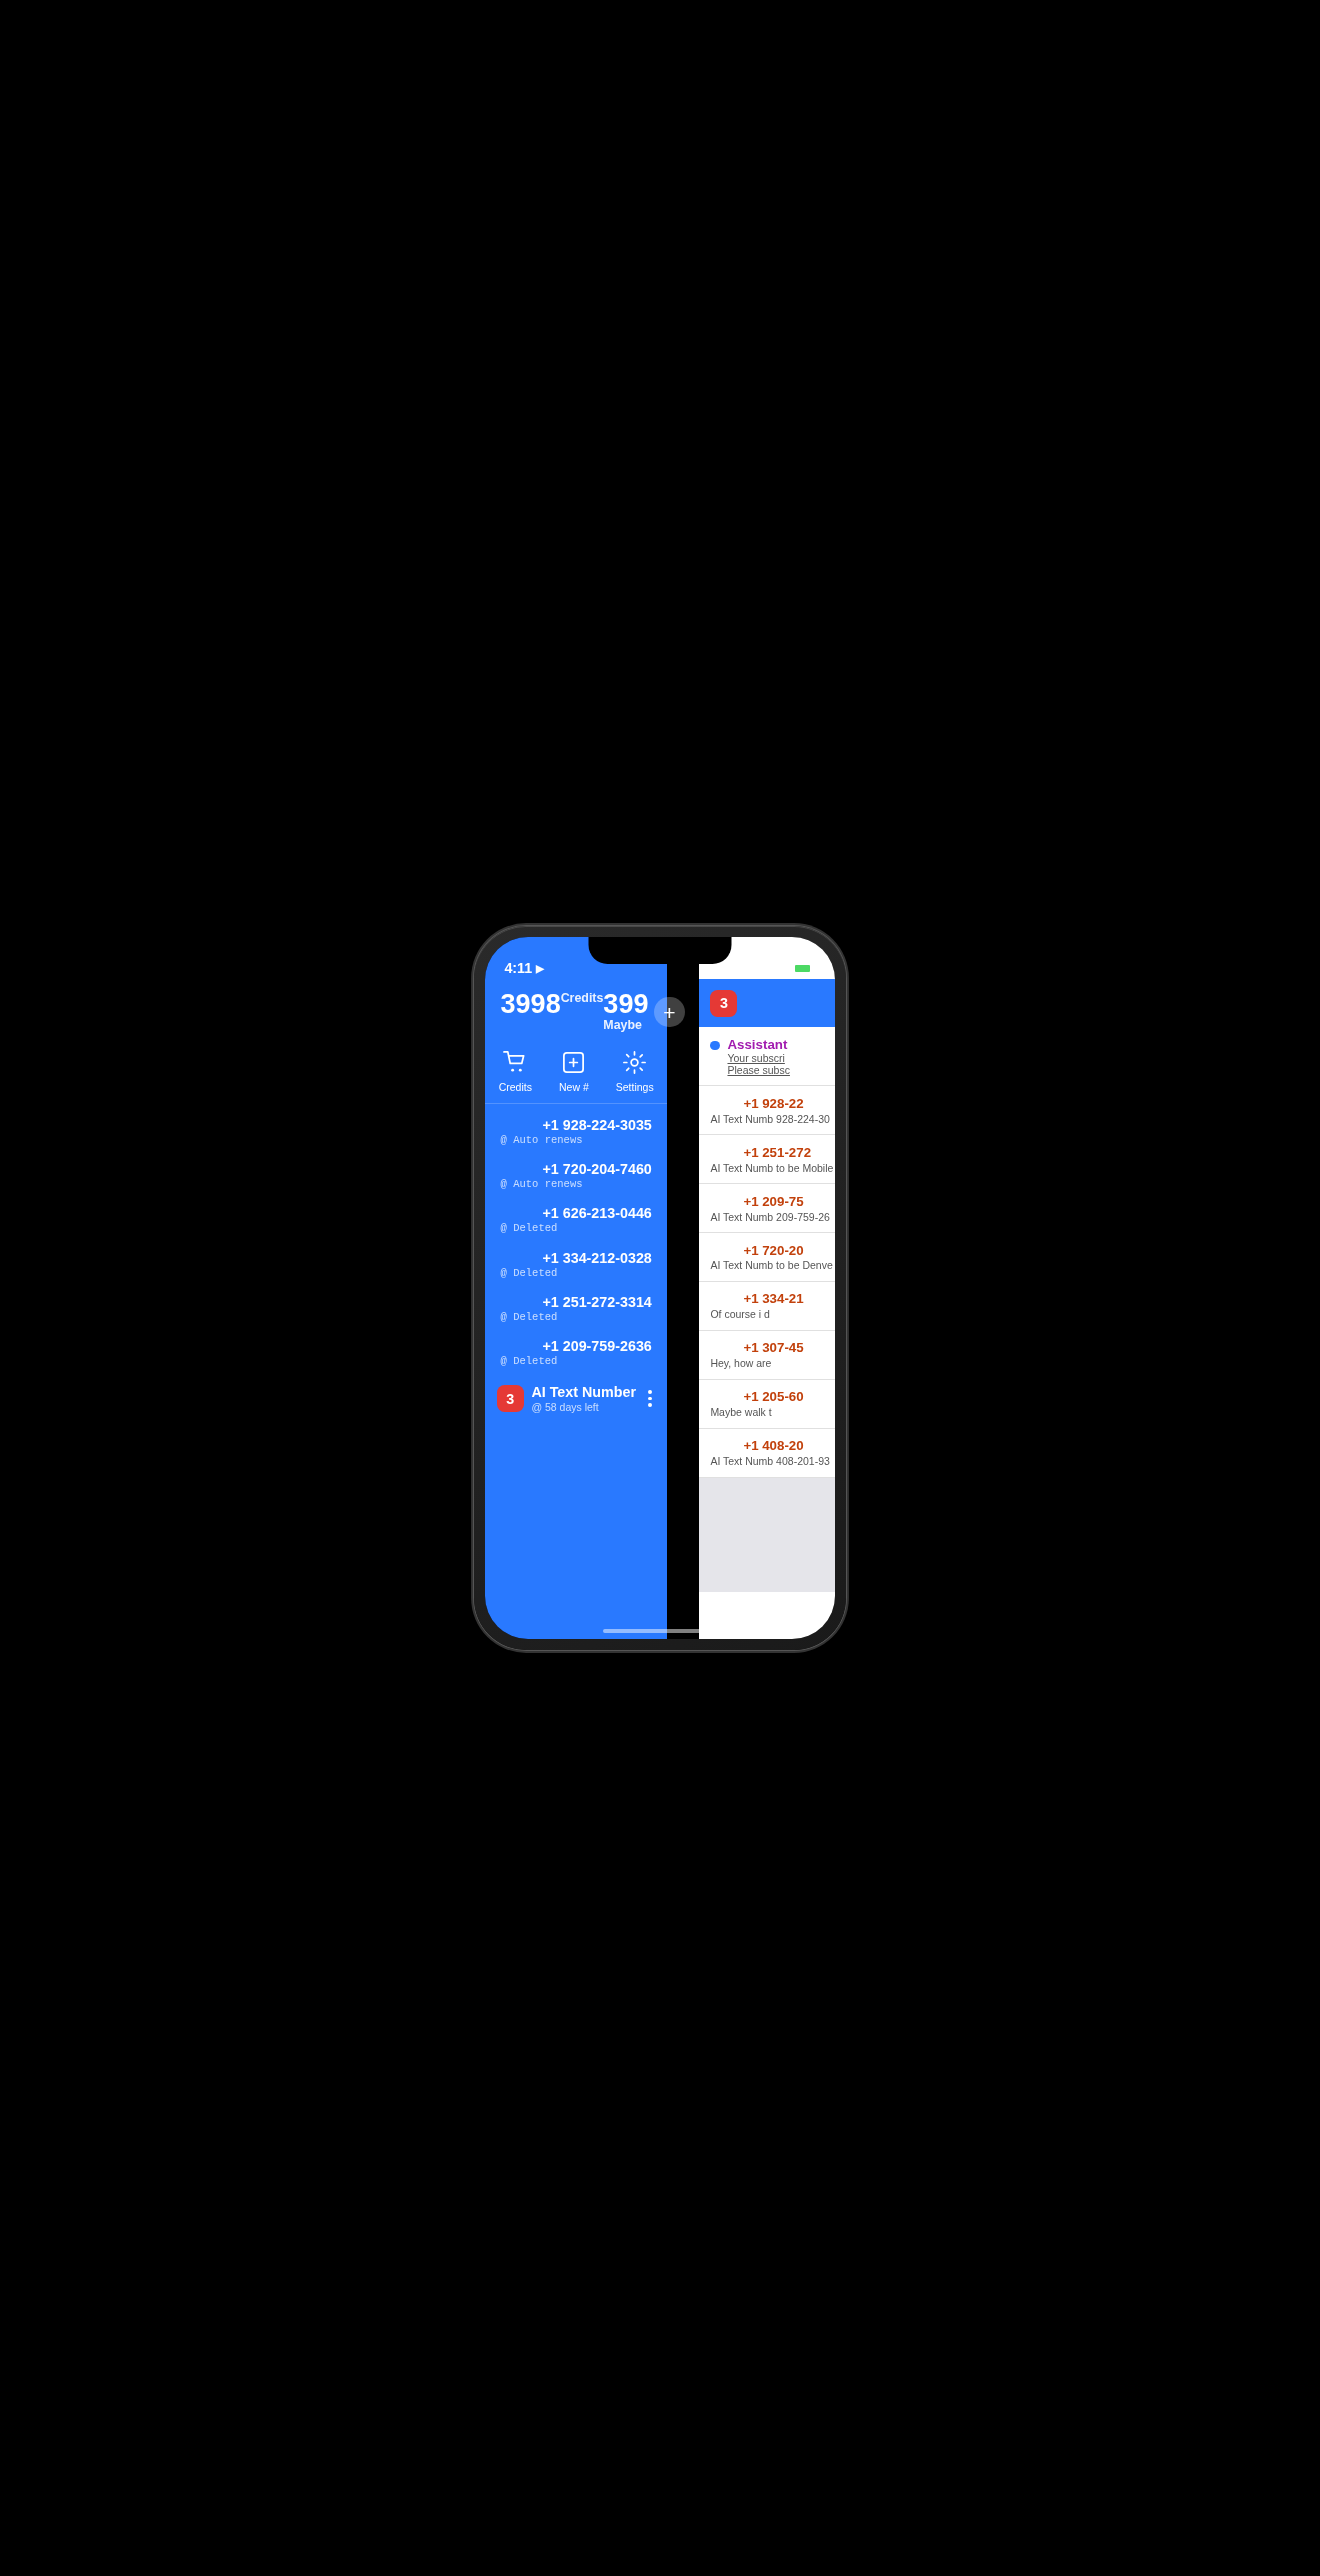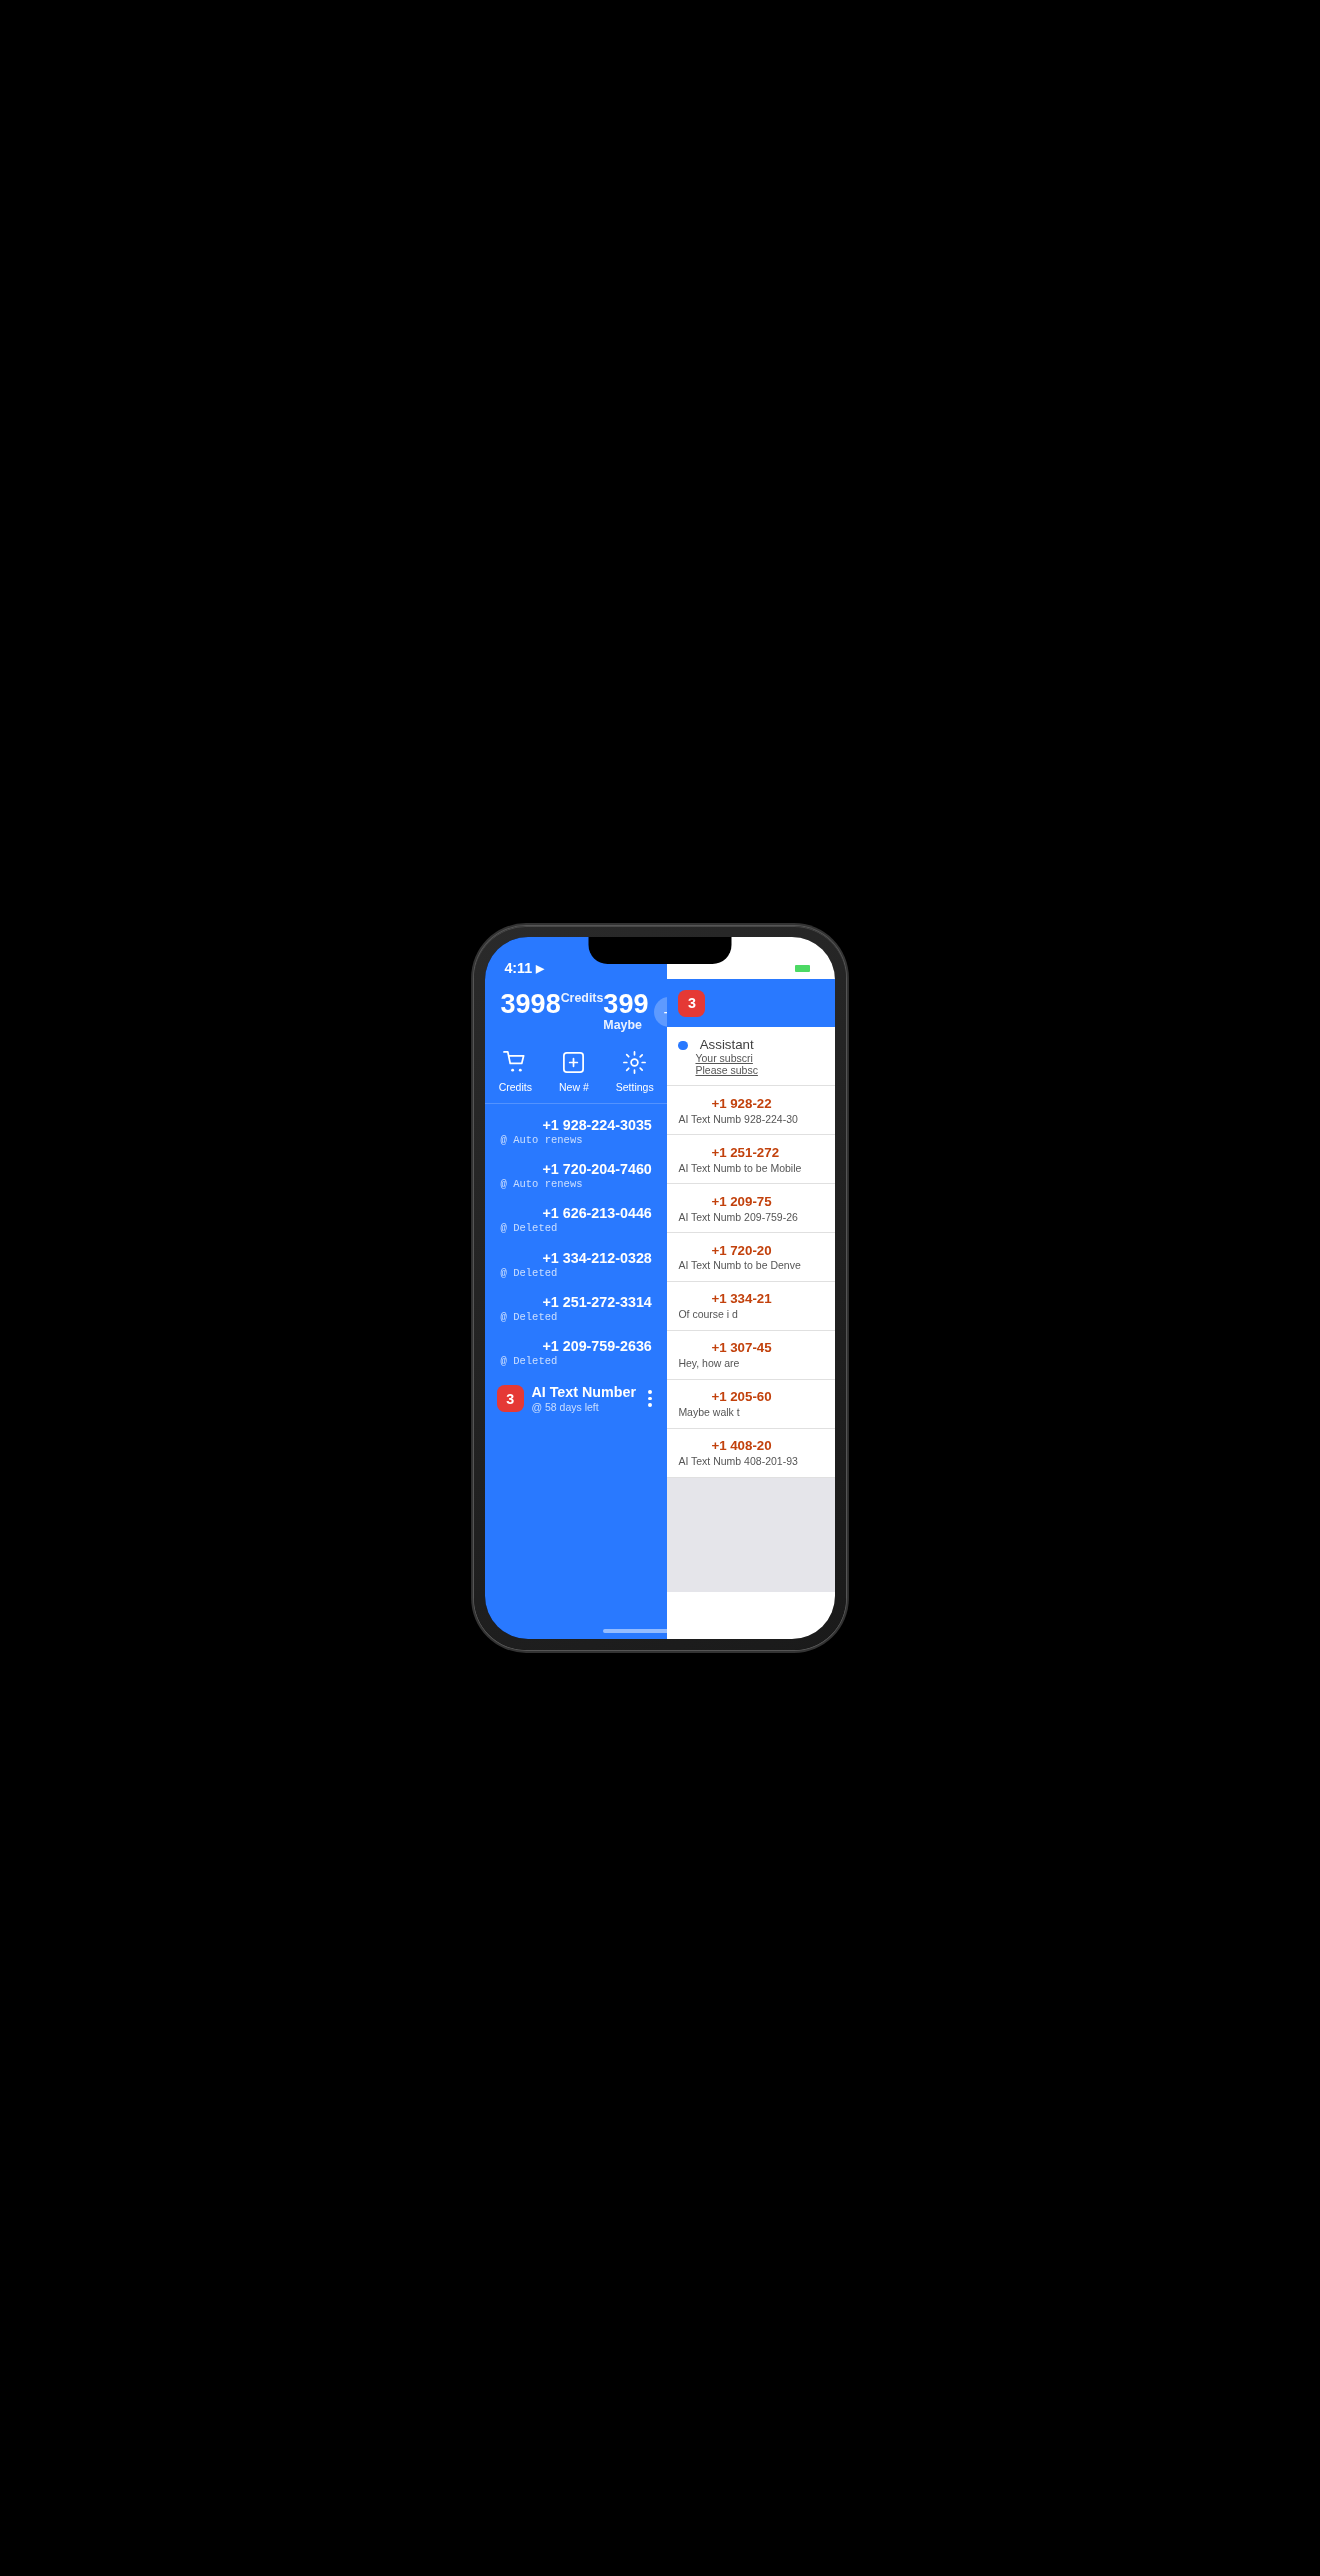--- a/index.html
+++ b/index.html
@@ -35,20 +35,21 @@
       position: relative;
     }
 
     .screen {
       width: 100%;
       height: 100%;
       border-radius: 24px;
       overflow: hidden;
       position: relative;
       display: flex;
+      gap: 32px;
     }
 
     
     .notch {
       position: absolute;
       top: 0;
       left: 50%;
       transform: translateX(-50%);
       width: 143px;
       height: 27px;
@@ -403,23 +404,22 @@
       background: #2979ff;
       border-radius: 50%;
       margin-top: 3.8px;
       flex-shrink: 0;
     }
 
     .assistant-content {}
 
     .assistant-name {
       font-size: 13.3px;
-      font-weight: 400;
-      color: #404040;
-      text-align: center;
+      font-weight: 700;
+      color: #a21caf;
     }
 
     .assistant-preview {
       font-size: 10.5px;
       color: #555;
       text-decoration: underline;
     }
 
     
     svg {

